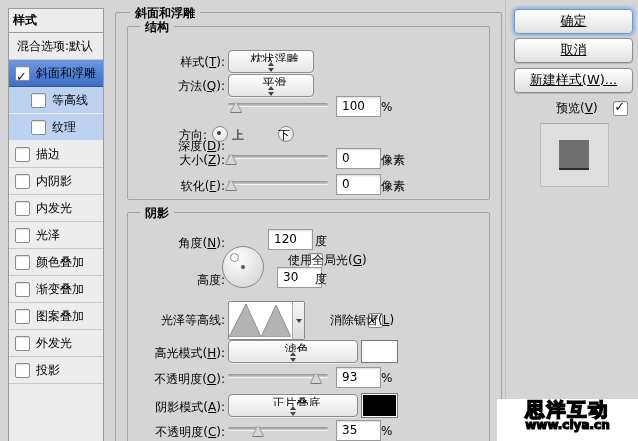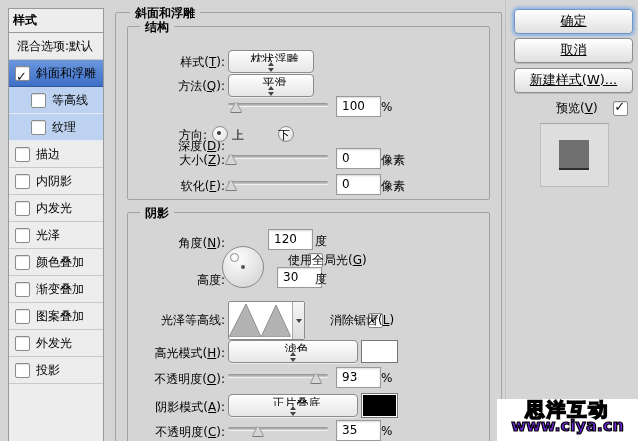--- a/index.html
+++ b/index.html
@@ -70,21 +70,21 @@
   .contour .cdrop{width:11px;display:flex;align-items:center;justify-content:center;
                   background:linear-gradient(#f6f6f6,#dcdcdc);}
   .vline{position:absolute;left:505px;top:0;width:1px;height:441px;background:#c2c2c2;}
   #preview-well{position:absolute;left:540px;top:123px;width:67px;height:62px;background:#dedede;
                 border:1px solid #bdbdbd;border-top-color:#a5a5a5;}
   #preview-square{position:absolute;left:18px;top:16px;width:30px;height:28px;border-bottom:2px solid #2d2d2d;}
   #watermark{position:absolute;left:497px;top:399px;width:141px;height:42px;background:#fff;
              display:flex;flex-direction:column;align-items:center;}
   .outline-big{font-size:19px;font-weight:bold;letter-spacing:2px;color:#fff;
                -webkit-text-stroke:1.6px #000;line-height:20px;}
-  .outline-small{font-size:16px;font-weight:bold;color:#6d28d9;-webkit-text-stroke:1.2px #000;line-height:13px;}
+  .outline-small{font-size:12px;font-weight:bold;color:#000000;-webkit-text-stroke:1.2px #000;line-height:13px;}
   u{text-decoration:underline;}
 </style>
 </head>
 <body>
 
 <div id="dlg">
 
   
   <div id="sidebar" class="abs">
     <div class="sb-header">样式</div>

